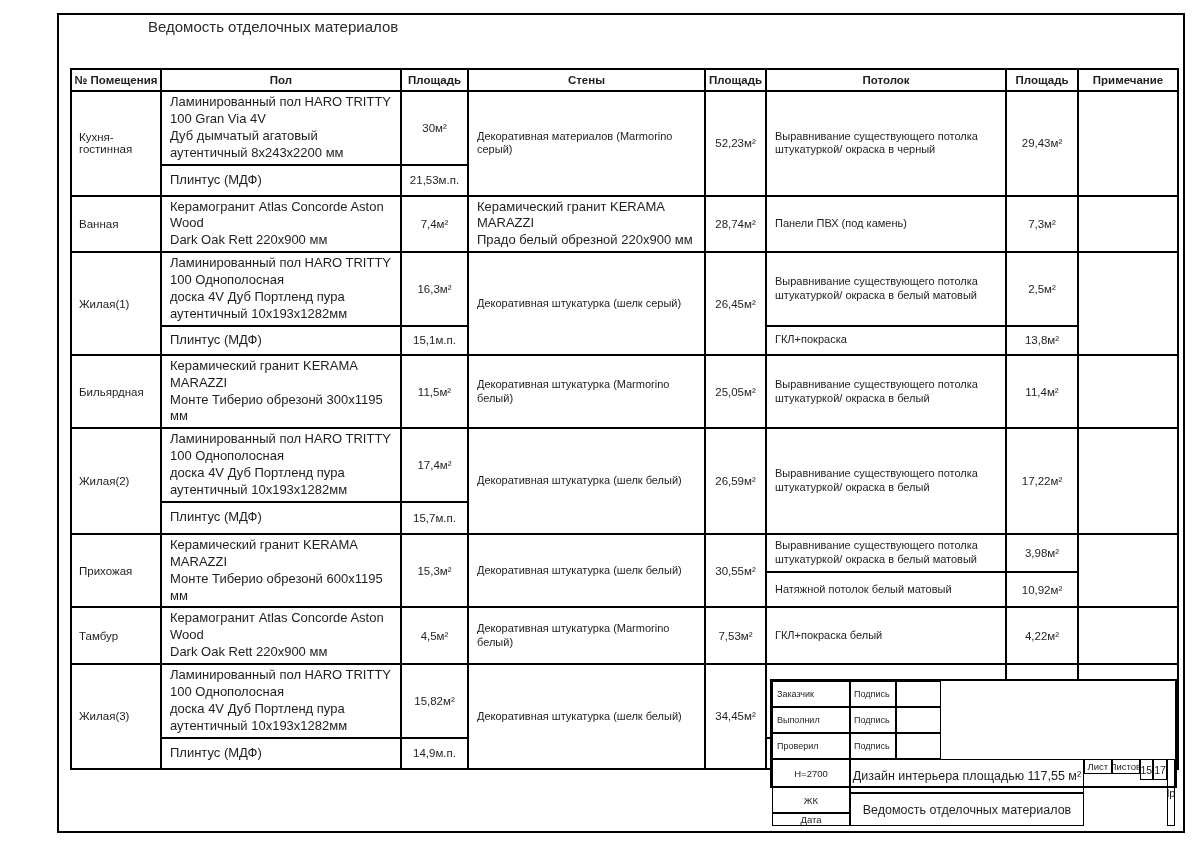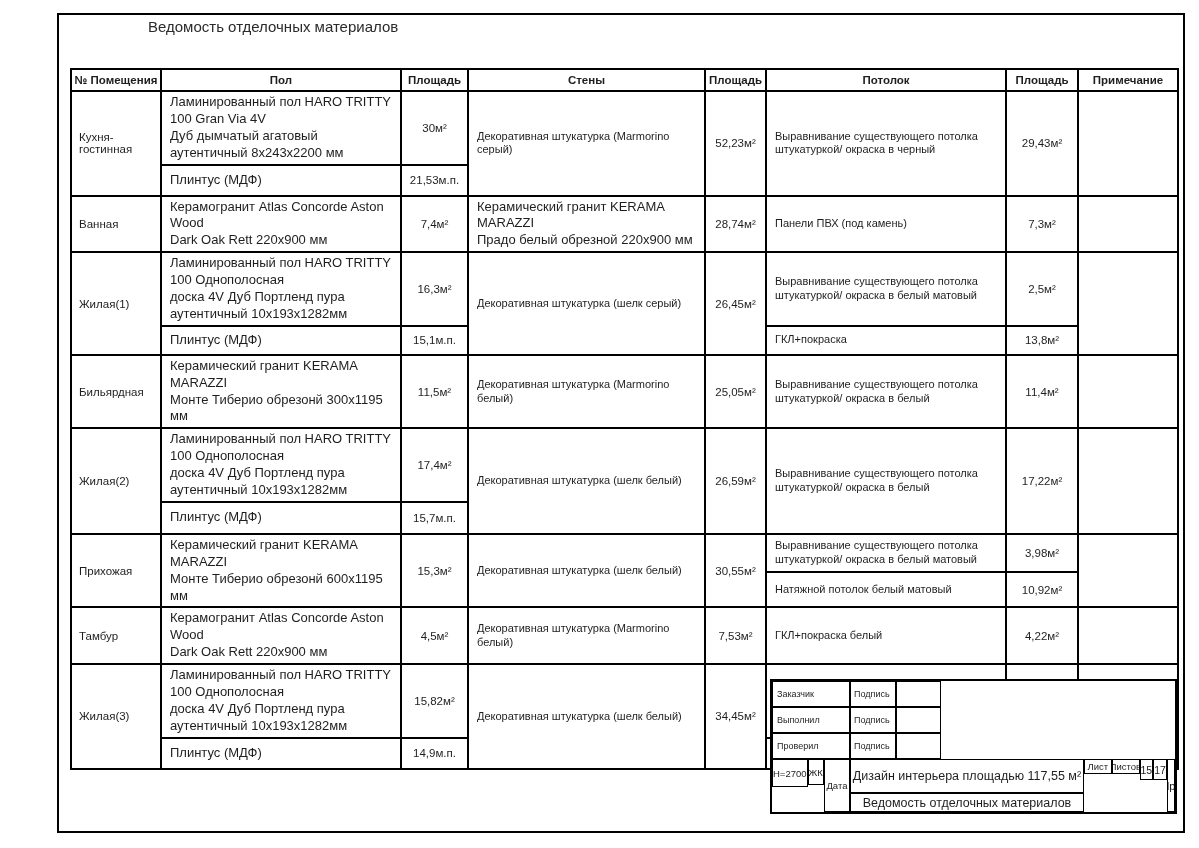--- a/index.html
+++ b/index.html
@@ -18,30 +18,30 @@
     overflow: hidden; }
   table.main th { font-size: 11.5px; font-weight: bold; text-align: center; padding: 4px 2px; }
   td.room { font-size: 11.5px; padding: 2px 4px 2px 7px; border-radius: 15px; }
   td.mat  { font-size: 11px; padding: 2px 5px 2px 8px; white-space: pre-line; line-height: 1.25; }
   td.mat.small { font-size: 13px; line-height: 1.3; }
   td.area { font-size: 11.5px; text-align: center; padding: 2px 1px; }
   td.note { }
   td.sub-top { border-top: 1px solid #999 !important; }
 
   
-  .tblock { position: absolute; left: 770px; top: 679px; width: 407px; height: 135px;
+  .tblock { position: absolute; left: 770px; top: 679px; width: 407px; height: 109px;
     border: 2px solid #000; display: flex; flex-direction: column; background: #fff; }
   .tb-cell { border: 1px solid #000; display: flex; align-items: center; overflow: hidden; }
   .tb-rowA { display: flex; height: 26px; flex: 0 0 auto; }
   .tb-label { width: 78px; font-size: 9px; padding-left: 4px; flex: 0 0 auto; }
   .tb-value { flex: 1 1 auto; font-size: 12.5px; padding-left: 7px; }
   .tb-sign  { width: 46px; font-size: 9px; padding-left: 3px; flex: 0 0 auto; }
   .tb-blank { width: 45px; flex: 0 0 auto; }
   .tb-bandB { display: flex; flex: 1 1 auto; }
-  .tb-colL { width: 78px; flex: 0 0 auto; display: flex; flex-direction: row; }
+  .tb-colL { width: 78px; flex: 0 0 auto; display: flex; flex-direction: column; }
   .tb-colL .tb-cell { justify-content: center; font-size: 9.5px; }
   .tb-h2700 { height: 28px; flex: 0 0 auto; }
   .tb-zhk  { height: 26px; flex: 0 0 auto; }
   .tb-date { flex: 1 1 auto; }
   .tb-colC { flex: 1 1 auto; display: flex; flex-direction: column; }
   .tb-proj { height: 34px; flex: 0 0 auto; justify-content: center; font-size: 12.5px; }
   .tb-doc  { flex: 1 1 auto; justify-content: center; font-size: 12.5px; }
   .tb-colR { width: 91px; flex: 0 0 auto; display: flex; flex-direction: row; }
   .tb-sheethdr { display: flex; height: 15px; flex: 0 0 auto; }
   .tb-sheethdr .tb-cell { flex: 1 1 50%; justify-content: center; font-size: 9.5px; }
@@ -79,21 +79,21 @@
       <th>Примечание</th>
     </tr>
   </thead>
   <tbody>
 
     <tr style="height:37px">
       <td class="room" rowspan="2">Кухня-гостинная</td>
       <td class="mat small">Ламинированный пол HARO TRITTY 100 Gran Via 4V
 Дуб дымчатый агатовый аутентичный 8x243x2200 мм</td>
       <td class="area">30м²</td>
-      <td class="mat" rowspan="2">Декоративная штукатурка (Marmorino серый)</td>
+      <td class="mat" rowspan="2">Декоративная материалов (Marmorino серый)</td>
       <td class="area" rowspan="2">52,23м²</td>
       <td class="mat" rowspan="2">Выравнивание существующего потолка
 штукатуркой/ окраска в черный</td>
       <td class="area" rowspan="2">29,43м²</td>
       <td class="note" rowspan="2"></td>
     </tr>
     <tr style="height:31px">
       <td class="mat small sub-top">Плинтус (МДФ)</td>
       <td class="area sub-top">21,53м.п.</td>
     </tr>

